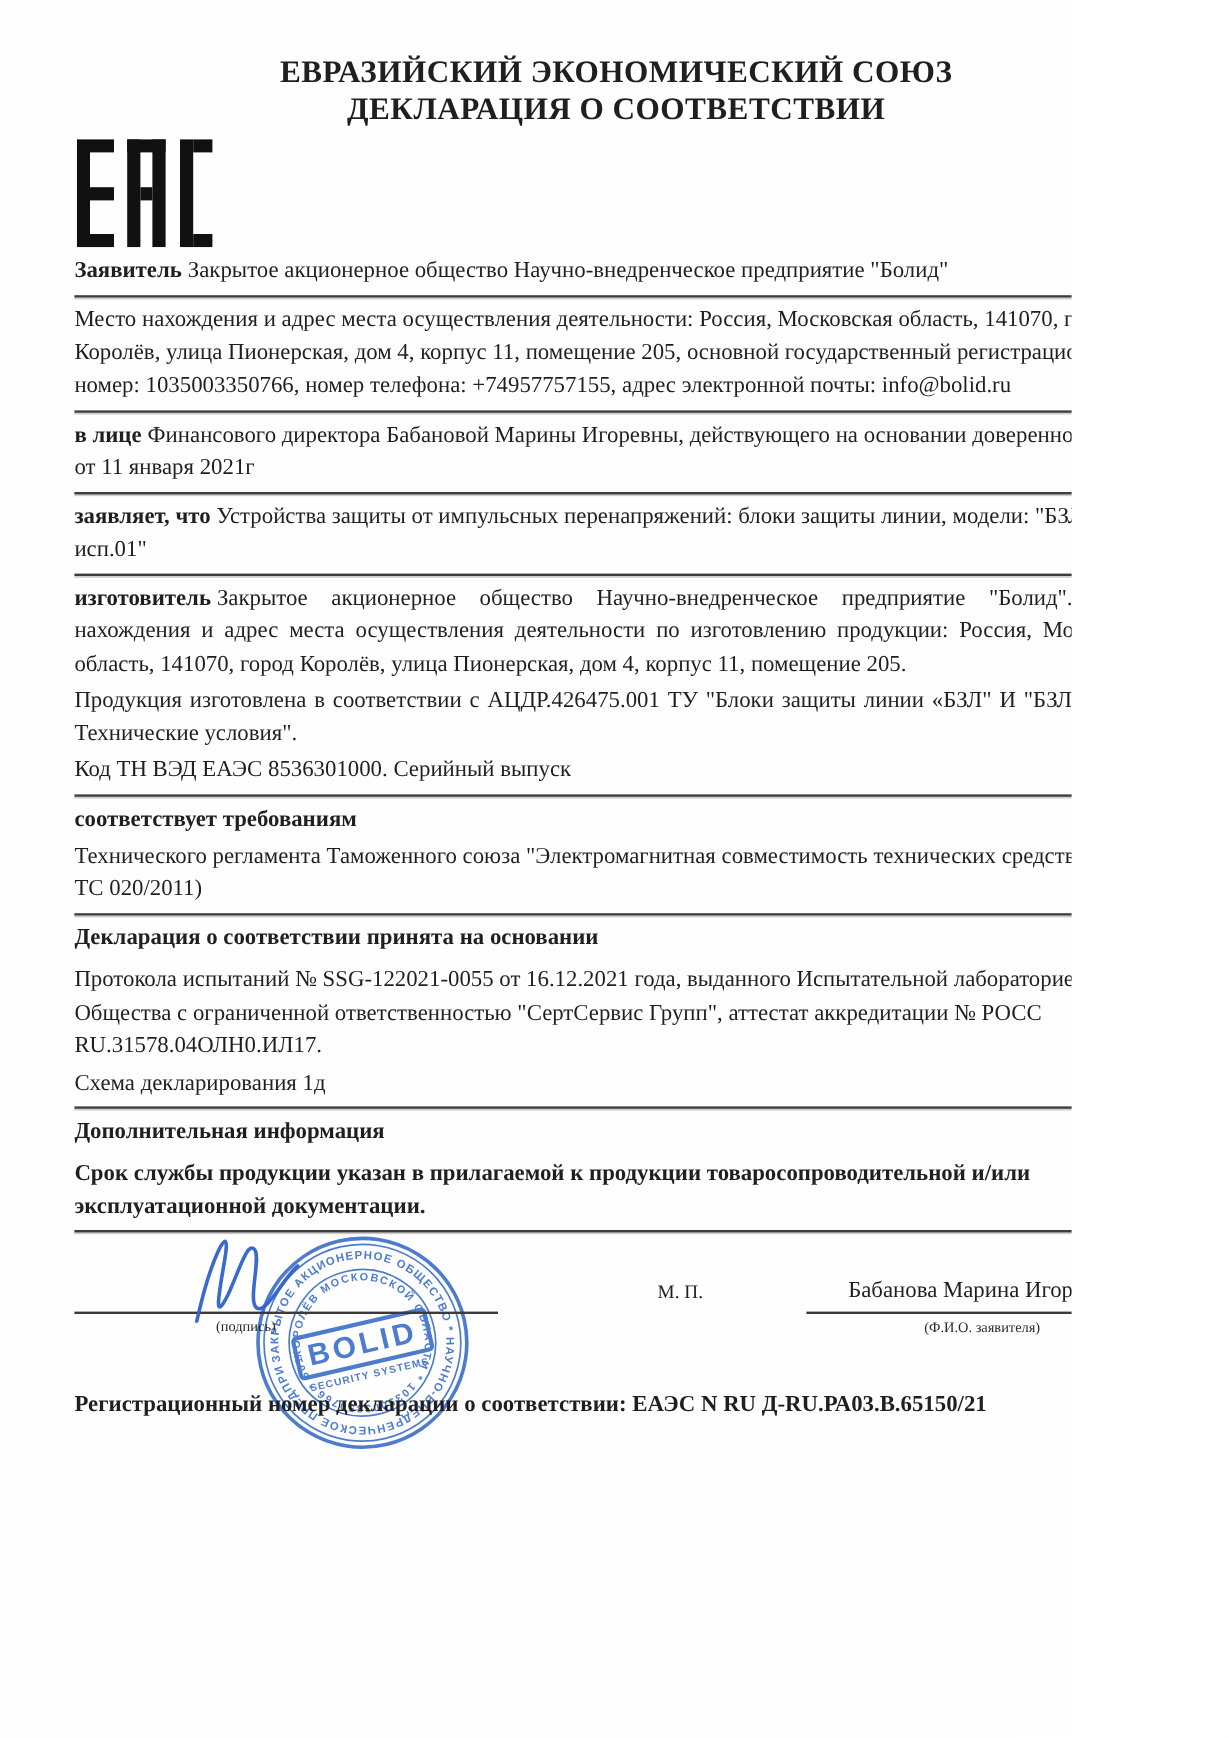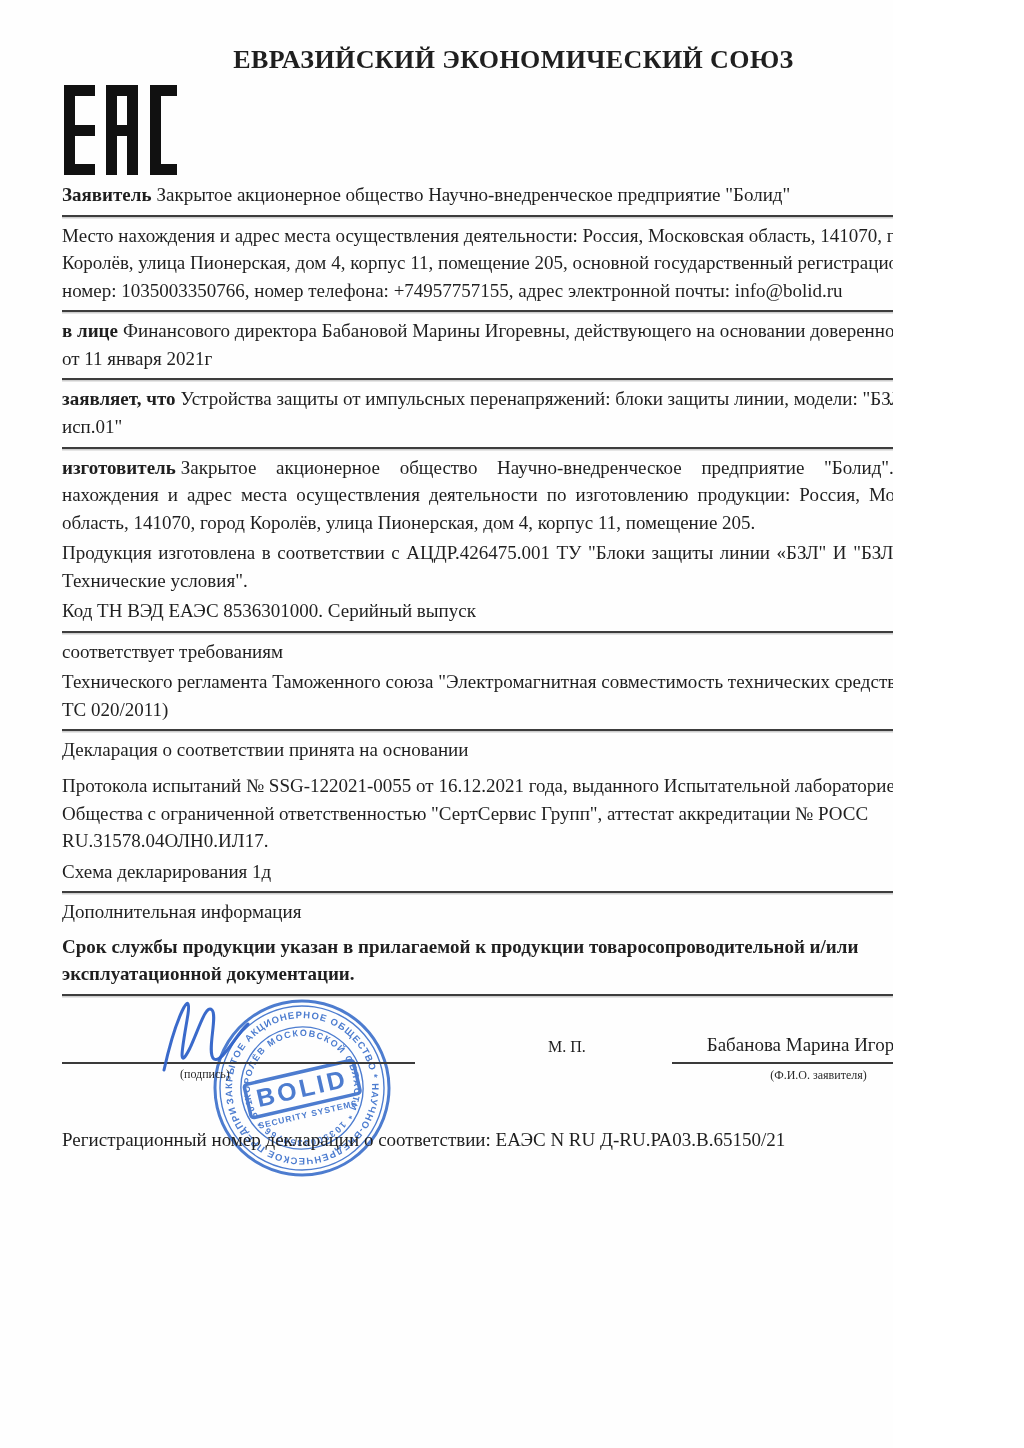--- a/index.html
+++ b/index.html
@@ -17,21 +17,21 @@
     background:#fefefe;
   }
   .content {
     position:absolute; left:62px; top:44px; width:903px;
   }
   .title { text-align:center; font-weight:bold; font-size:26px; line-height:1.2; letter-spacing:0.4px; }
   .title div { white-space:nowrap; }
   .eac-wrap { margin:10px 0 6px 2px; height:90px; }
   p.doc { margin:3px 0; font-size:19px; line-height:1.45; }
   .lead { font-weight:bold; margin-right:5px; }
-  .boldline { font-weight:normal; }
+  .boldline { font-weight:bold; }
   .just { text-align:justify; }
   .rule { border:0; border-top:2px solid #3d3d3d; box-shadow:0 1.5px 0 rgba(60,60,60,0.25); margin:6px 0 5px 0; height:0; }
 
   
   .sig-area { position:relative; height:122px; margin-top:8px; }
   .sig-line { position:absolute; border-top:2px solid #3a3a3a; }
   .sig-line.left { left:0; top:58px; width:353px; }
   .sig-line.right { left:610px; top:58px; width:293px; }
   .sig-caption { position:absolute; font-size:12px; color:#2a2a2a; }
   .sig-caption.podpis { left:118px; top:63px; }
@@ -45,20 +45,21 @@
   .reg p.doc { margin:0 0 16px 0; }
 </style>
 </head>
 <body>
 
 <div class="page">
   <div class="content">
 
     <div class="title">
       <div>ЕВРАЗИЙСКИЙ ЭКОНОМИЧЕСКИЙ СОЮЗ</div>
+      <div>ДЕКЛАРАЦИЯ О СООТВЕТСТВИИ</div>
     </div>
 
     <div class="eac-wrap">
       <svg width="114" height="90" viewBox="0 0 114 90" aria-label="EAC">
         <g fill="#111111">
 
           <rect x="0" y="0" width="11" height="90"></rect>
           <rect x="11" y="0" width="20" height="11"></rect>
           <rect x="11" y="40" width="20" height="11"></rect>
           <rect x="11" y="79" width="20" height="11"></rect>

